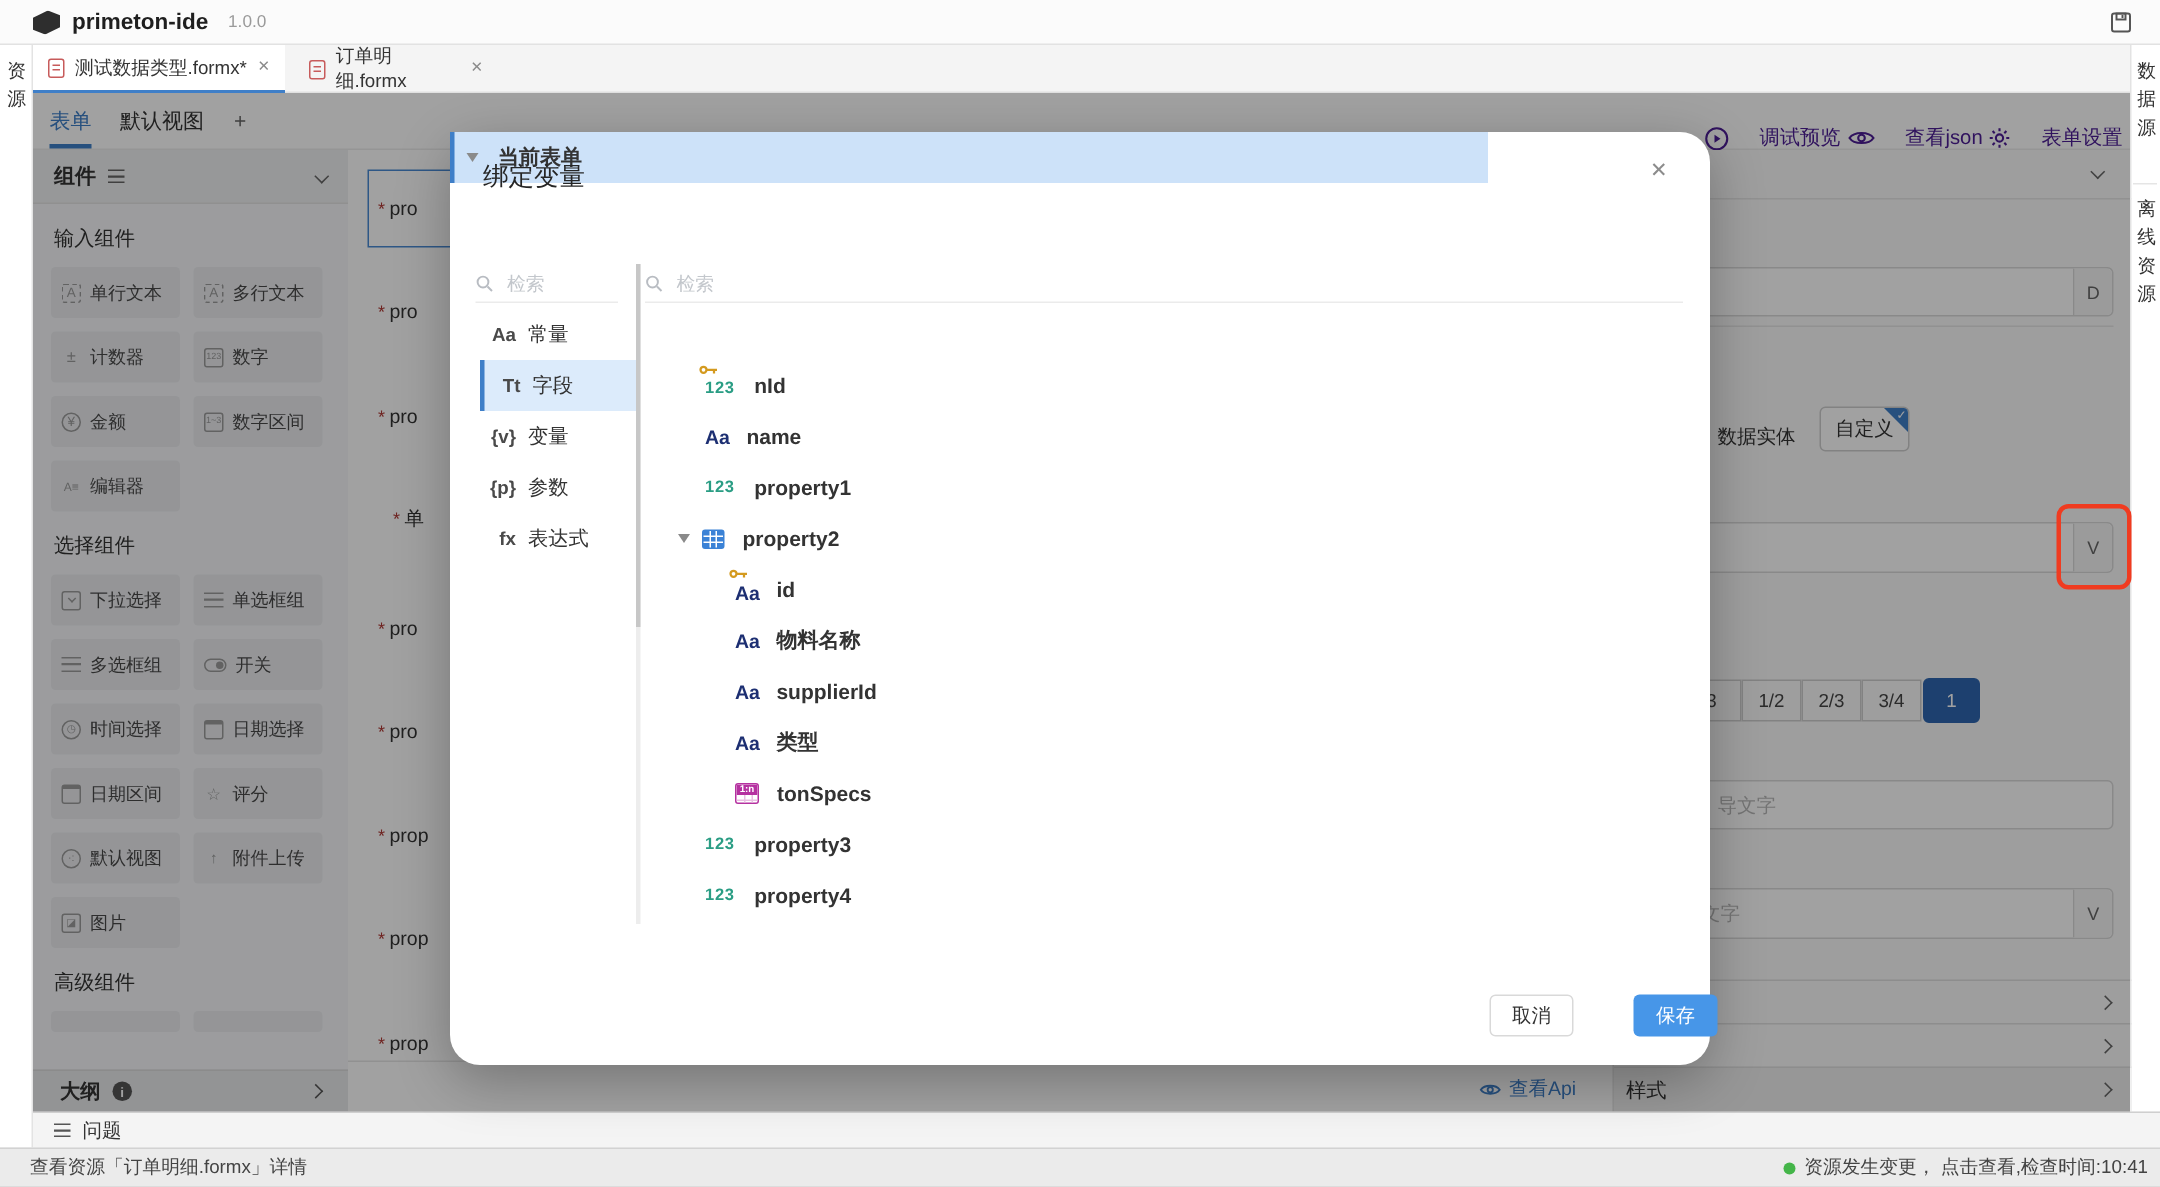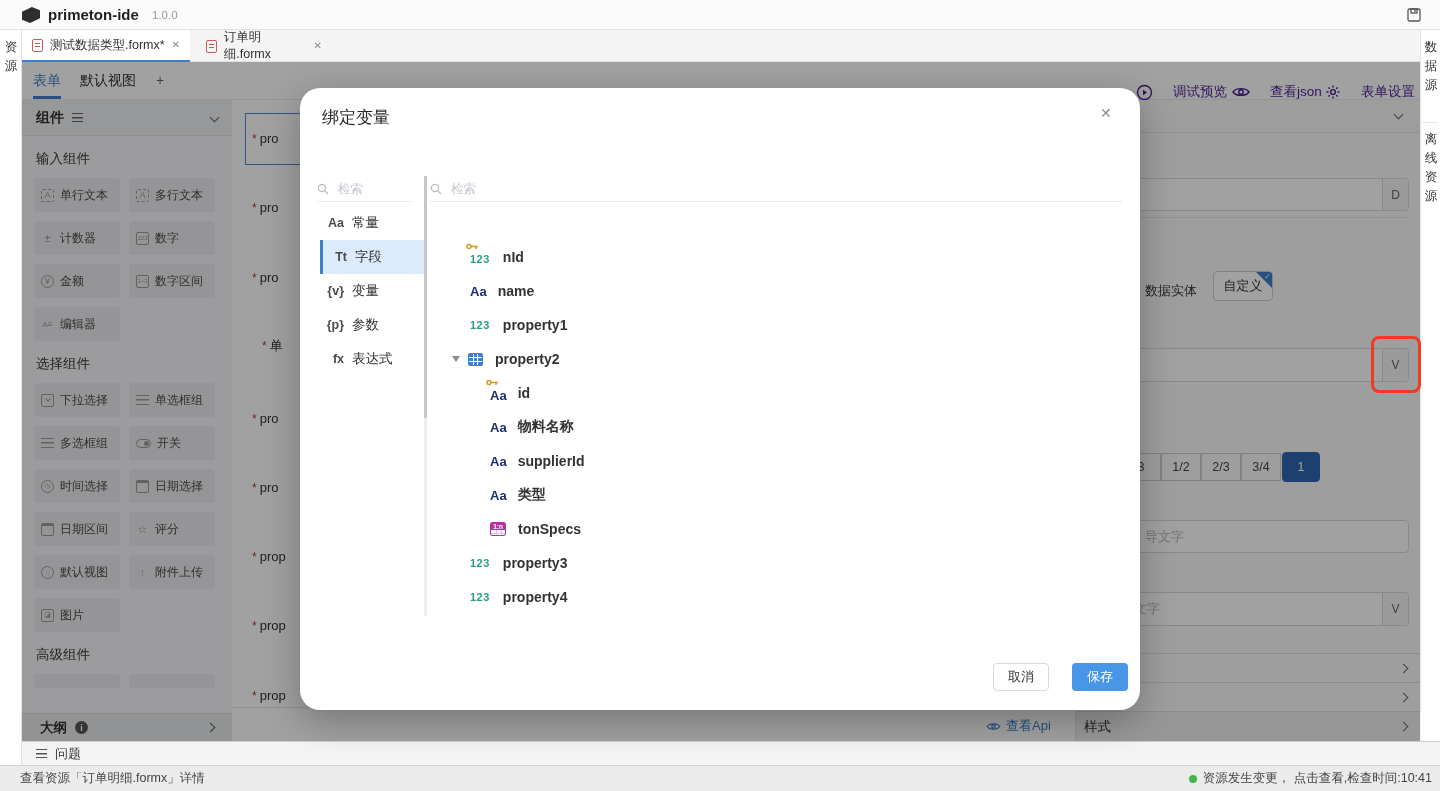--- a/index.html
+++ b/index.html
@@ -134,21 +134,21 @@
   .rel-ic{width:16px;height:14px;border:1px solid #b531a0;border-radius:2px;overflow:hidden;font-weight:bold;}
   .rel-ic .hd{display:block;background:#b531a0;color:#fff;font-size:6.5px;line-height:7px;text-align:center;}
   .rel-ic .bd{display:block;height:6px;background:
       linear-gradient(#e9bfe2,#e9bfe2) 5px 0/1px 6px no-repeat,
       linear-gradient(#e9bfe2,#e9bfe2) 10px 0/1px 6px no-repeat,
       linear-gradient(#e9bfe2,#e9bfe2) 0 2.5px/16px 1px no-repeat;}
   .key-ic{position:absolute;color:#d49a1f;}
   .m-btn{position:absolute;height:28px;border-radius:4px;display:flex;align-items:center;justify-content:center;
          font-size:13px;cursor:pointer;}
   .btn-cancel{left:693px;top:575px;width:56px;background:#fff;border:1px solid #d9d9d9;color:#333;}
-  .btn-save{left:772px;top:575px;width:56px;background:#4796e8;color:#fff;}
+  .btn-save{left:789px;top:575px;width:56px;background:#4796e8;color:#fff;}
 
   
   .red-rect{left:1371px;top:336px;width:50px;height:57px;border:3px solid #f03b20;border-radius:8px;z-index:70;}
 
   
   .problems{left:22px;top:741px;width:1418px;height:24px;background:#f4f4f4;border-top:1px solid #cfcfcf;
             display:flex;align-items:center;padding-left:14px;gap:8px;}
   .problems .t{font-size:13px;color:#333;}
   .statusbar{left:0;top:765px;width:1440px;height:26px;background:#ebebeb;border-top:1px solid #d2d2d2;
              display:flex;align-items:center;font-size:12.5px;color:#444;}
@@ -442,20 +442,24 @@
     <div class="abs srch" style="left:130px;top:88px;width:692px;">
       <span>
         <svg width="12" height="12" viewBox="0 0 12 12" fill="none" stroke="#b8bcc2" stroke-width="1.3">
           <circle cx="5" cy="5" r="3.6"></circle>
             <line x1="8" y1="8" x2="11" y2="11"></line>
         </svg>
       </span>
       <input placeholder="检索" style="">
     </div>
 
+    <div class="tree-root">
+      <span class="caret" style="margin-left:8px;"></span>
+      <span class="t-lbl" style="margin-left:13px;">当前表单</span>
+    </div>
 
     <div class="trow" style="left:170px;top:152px;">
       <span class="key-ic" style="left:-4px;top:2px;">
         <svg width="13" height="9" viewBox="0 0 13 9" fill="none" stroke="currentColor" stroke-width="1.5">
             <circle cx="3" cy="4.5" r="2"></circle>
             <line x1="5" y1="4.5" x2="12" y2="4.5"></line>
             <line x1="10" y1="4.5" x2="10" y2="7"></line>
           </svg>
       </span>
       <span class="num-ic" style="margin-top:4px;">123</span>

